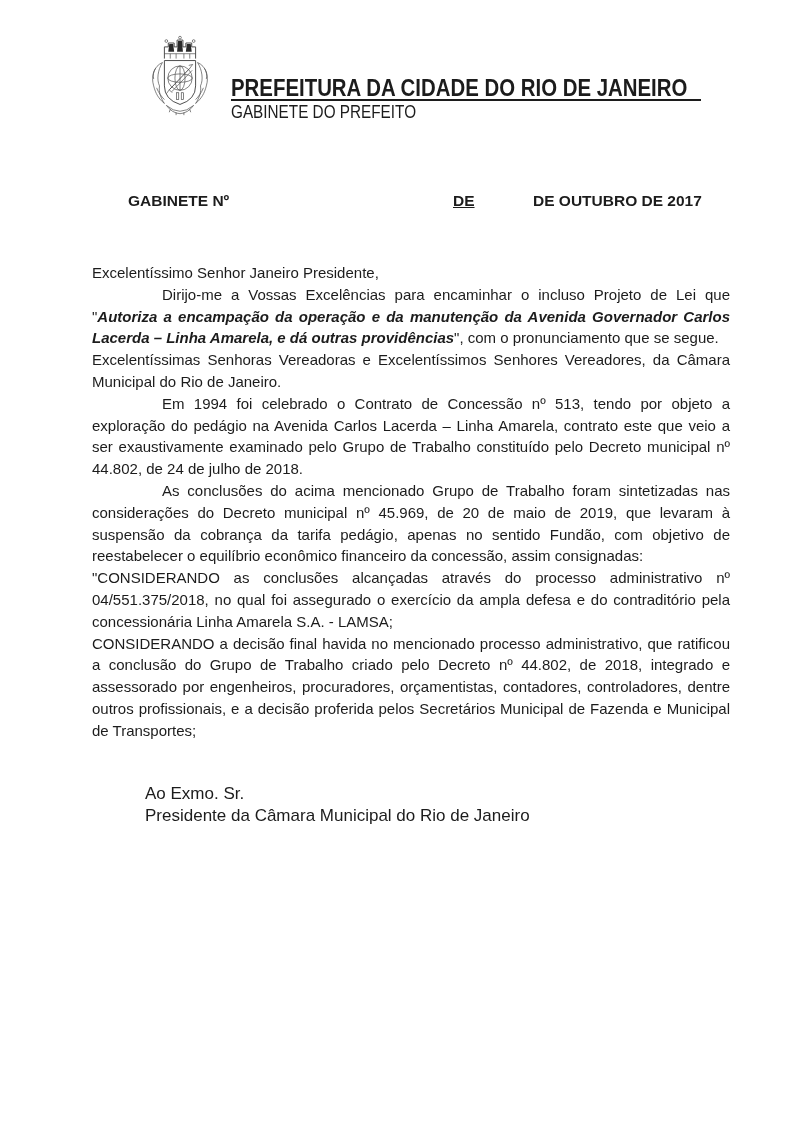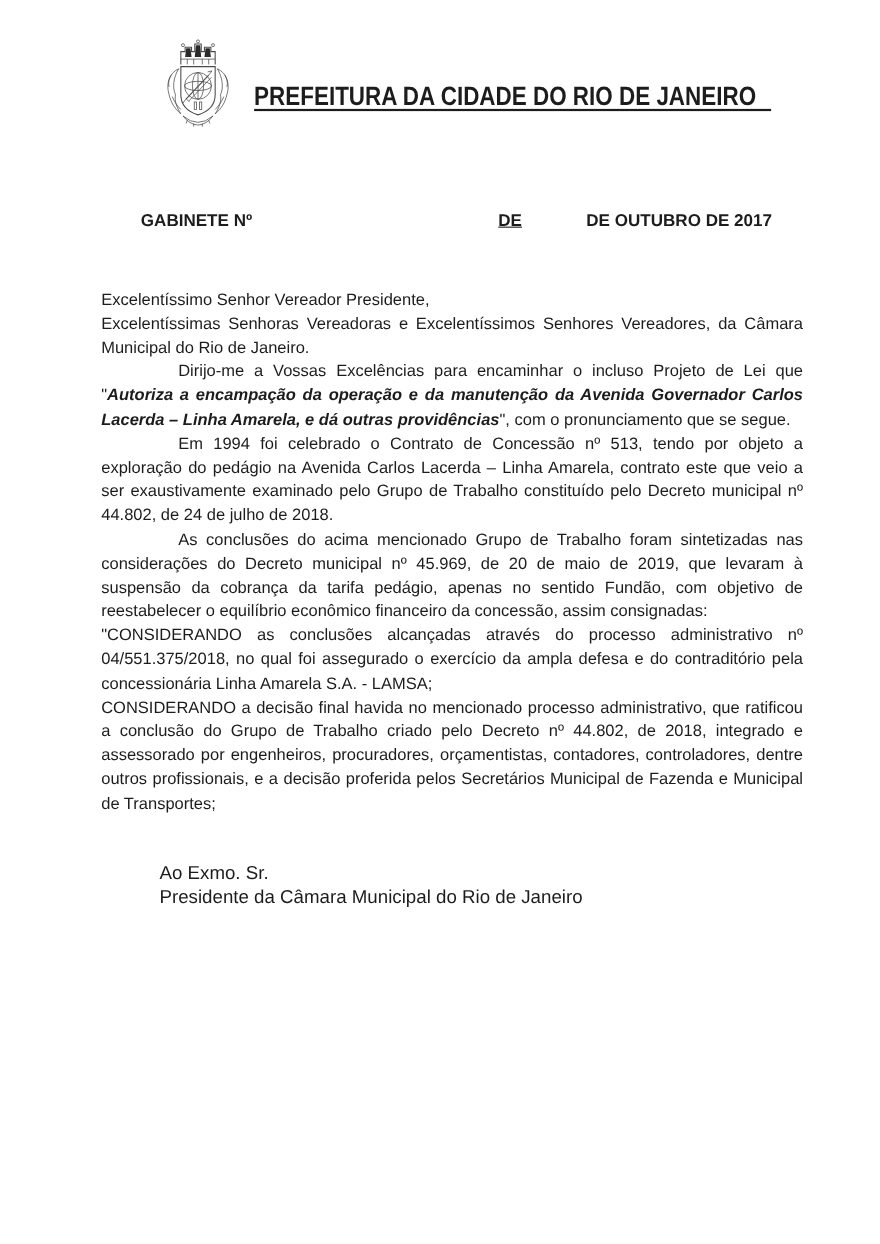--- a/index.html
+++ b/index.html
@@ -98,32 +98,33 @@
 
     <path class="ln2" d="M58 28 C67 32 70 42 67 52 C65 60 62 65 56 70 C60 64 62 58 61 52 C64 46 63 36 58 28 Z"></path>
     <path class="ln2" d="M65 34 C67 37 68 41 67 45 M64 54 C62 59 59 63 56 66"></path>
 
     <path class="ln2" d="M26 72 Q40 84 54 72 Q48 80 40 80.5 Q32 80 26 72 Z"></path>
     <path class="ln2" d="M30 76 L29 79 M36 79 L36 82 M44 79 L44 82 M50 76 L51 79"></path>
   </svg>
 
   <div class="org-name"><span class="squeeze">PREFEITURA DA CIDADE DO RIO DE JANEIRO</span></div>
   <div class="header-rule"></div>
+  <div class="dept-name"><span class="squeeze">GABINETE DO PREFEITO</span></div>
 
   <div class="msgline">
     <span class="msg-label">GABINETE Nº</span>
     <span class="msg-de">DE</span>
     <span class="msg-date">DE OUTUBRO DE 2017</span>
   </div>
 
   <main class="body">
-    <p class="p-sal1">Excelentíssimo Senhor Vereador Presidente,</p>
+    <p class="p-sal1">Excelentíssimo Senhor Janeiro Presidente,</p>
+    <p class="just indent p-lei"><span>Dirijo-me a Vossas Excelências para encaminhar o incluso Projeto de Lei que "</span><span class="em">Autoriza a encampação da operação e da manutenção da Avenida Governador Carlos Lacerda – Linha Amarela, e dá outras providências</span><span>", com o pronunciamento que se segue.</span></p>
+
     <p class="just p-sal2">Excelentíssimas Senhoras Vereadoras e Excelentíssimos Senhores Vereadores, da Câmara Municipal do Rio de Janeiro.</p>
-
-    <p class="just indent p-lei"><span>Dirijo-me a Vossas Excelências para encaminhar o incluso Projeto de Lei que "</span><span class="em">Autoriza a encampação da operação e da manutenção da Avenida Governador Carlos Lacerda – Linha Amarela, e dá outras providências</span><span>", com o pronunciamento que se segue.</span></p>
 
     <p class="just indent p-1994">Em 1994 foi celebrado o Contrato de Concessão nº 513, tendo por objeto a exploração do pedágio na Avenida Carlos Lacerda – Linha Amarela, contrato este que veio a ser exaustivamente examinado pelo Grupo de Trabalho constituído pelo Decreto municipal nº 44.802, de 24 de julho de 2018.</p>
 
     <p class="just indent p-concl">As conclusões do acima mencionado Grupo de Trabalho foram sintetizadas nas considerações do Decreto municipal nº 45.969, de 20 de maio de 2019, que levaram à suspensão da cobrança da tarifa pedágio, apenas no sentido Fundão, com objetivo de reestabelecer o equilíbrio econômico financeiro da concessão, assim consignadas:</p>
 
     <p class="just quote q1">"CONSIDERANDO as conclusões alcançadas através do processo administrativo nº 04/551.375/2018, no qual foi assegurado o exercício da ampla defesa e do contraditório pela concessionária Linha Amarela S.A. - LAMSA;</p>
 
     <p class="just quote q2">CONSIDERANDO a decisão final havida no mencionado processo administrativo, que ratificou a conclusão do Grupo de Trabalho criado pelo Decreto nº 44.802, de 2018, integrado e assessorado por engenheiros, procuradores, orçamentistas, contadores, controladores, dentre outros profissionais, e a decisão proferida pelos Secretários Municipal de Fazenda e Municipal de Transportes;</p>
 
     <div class="addressee">

